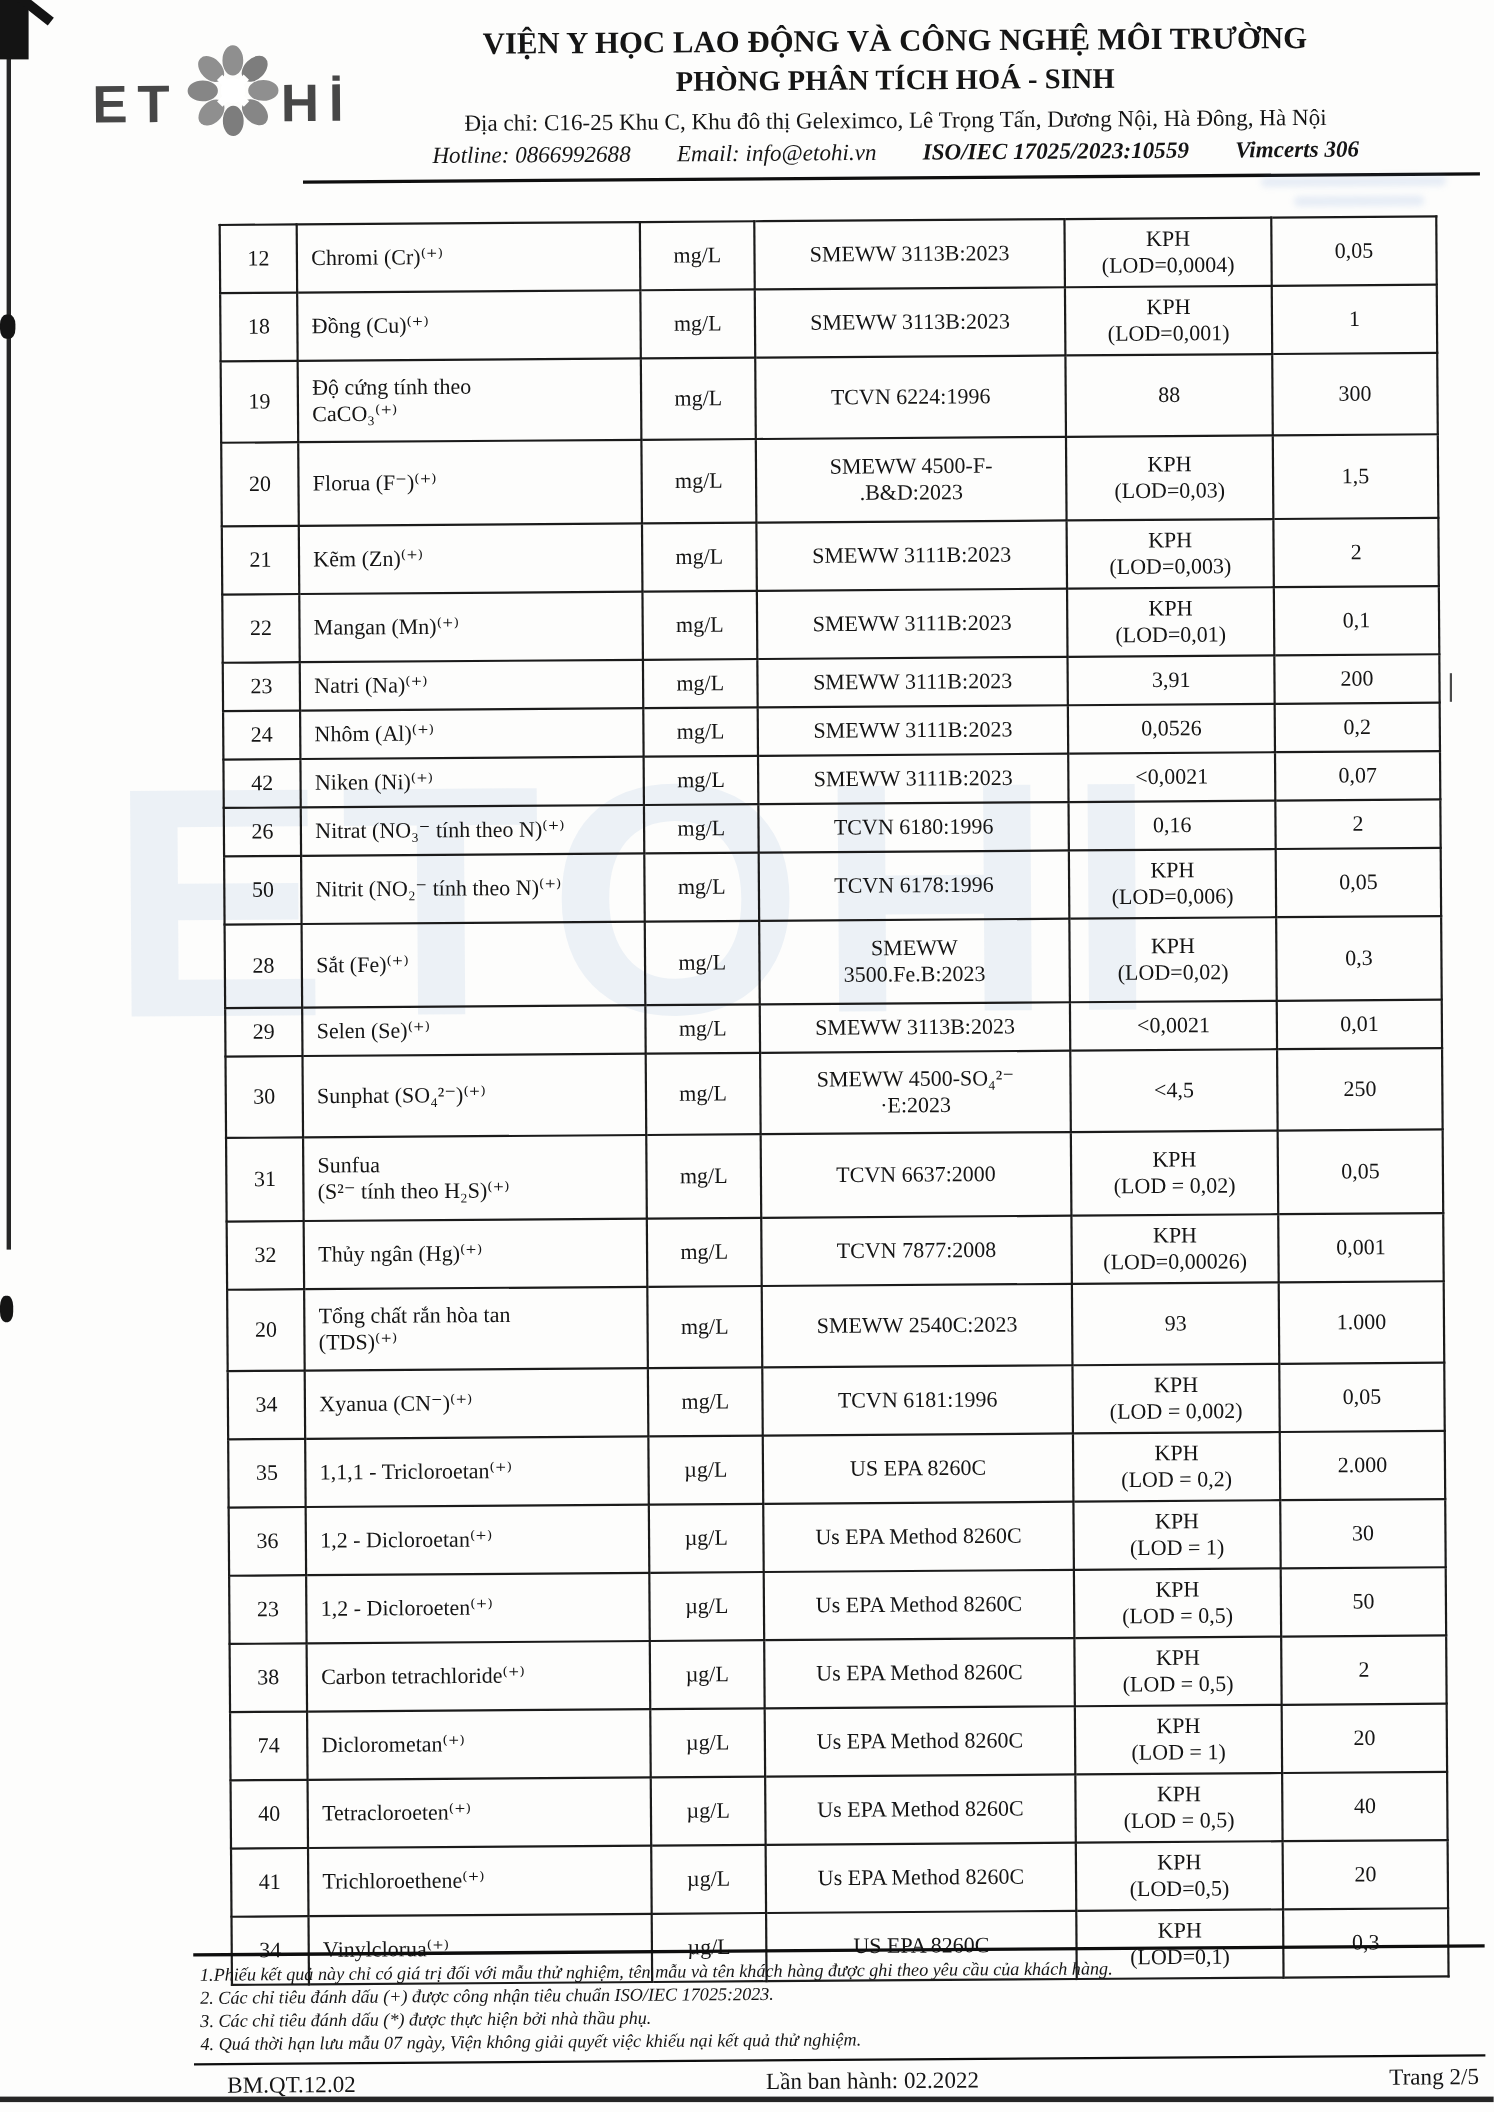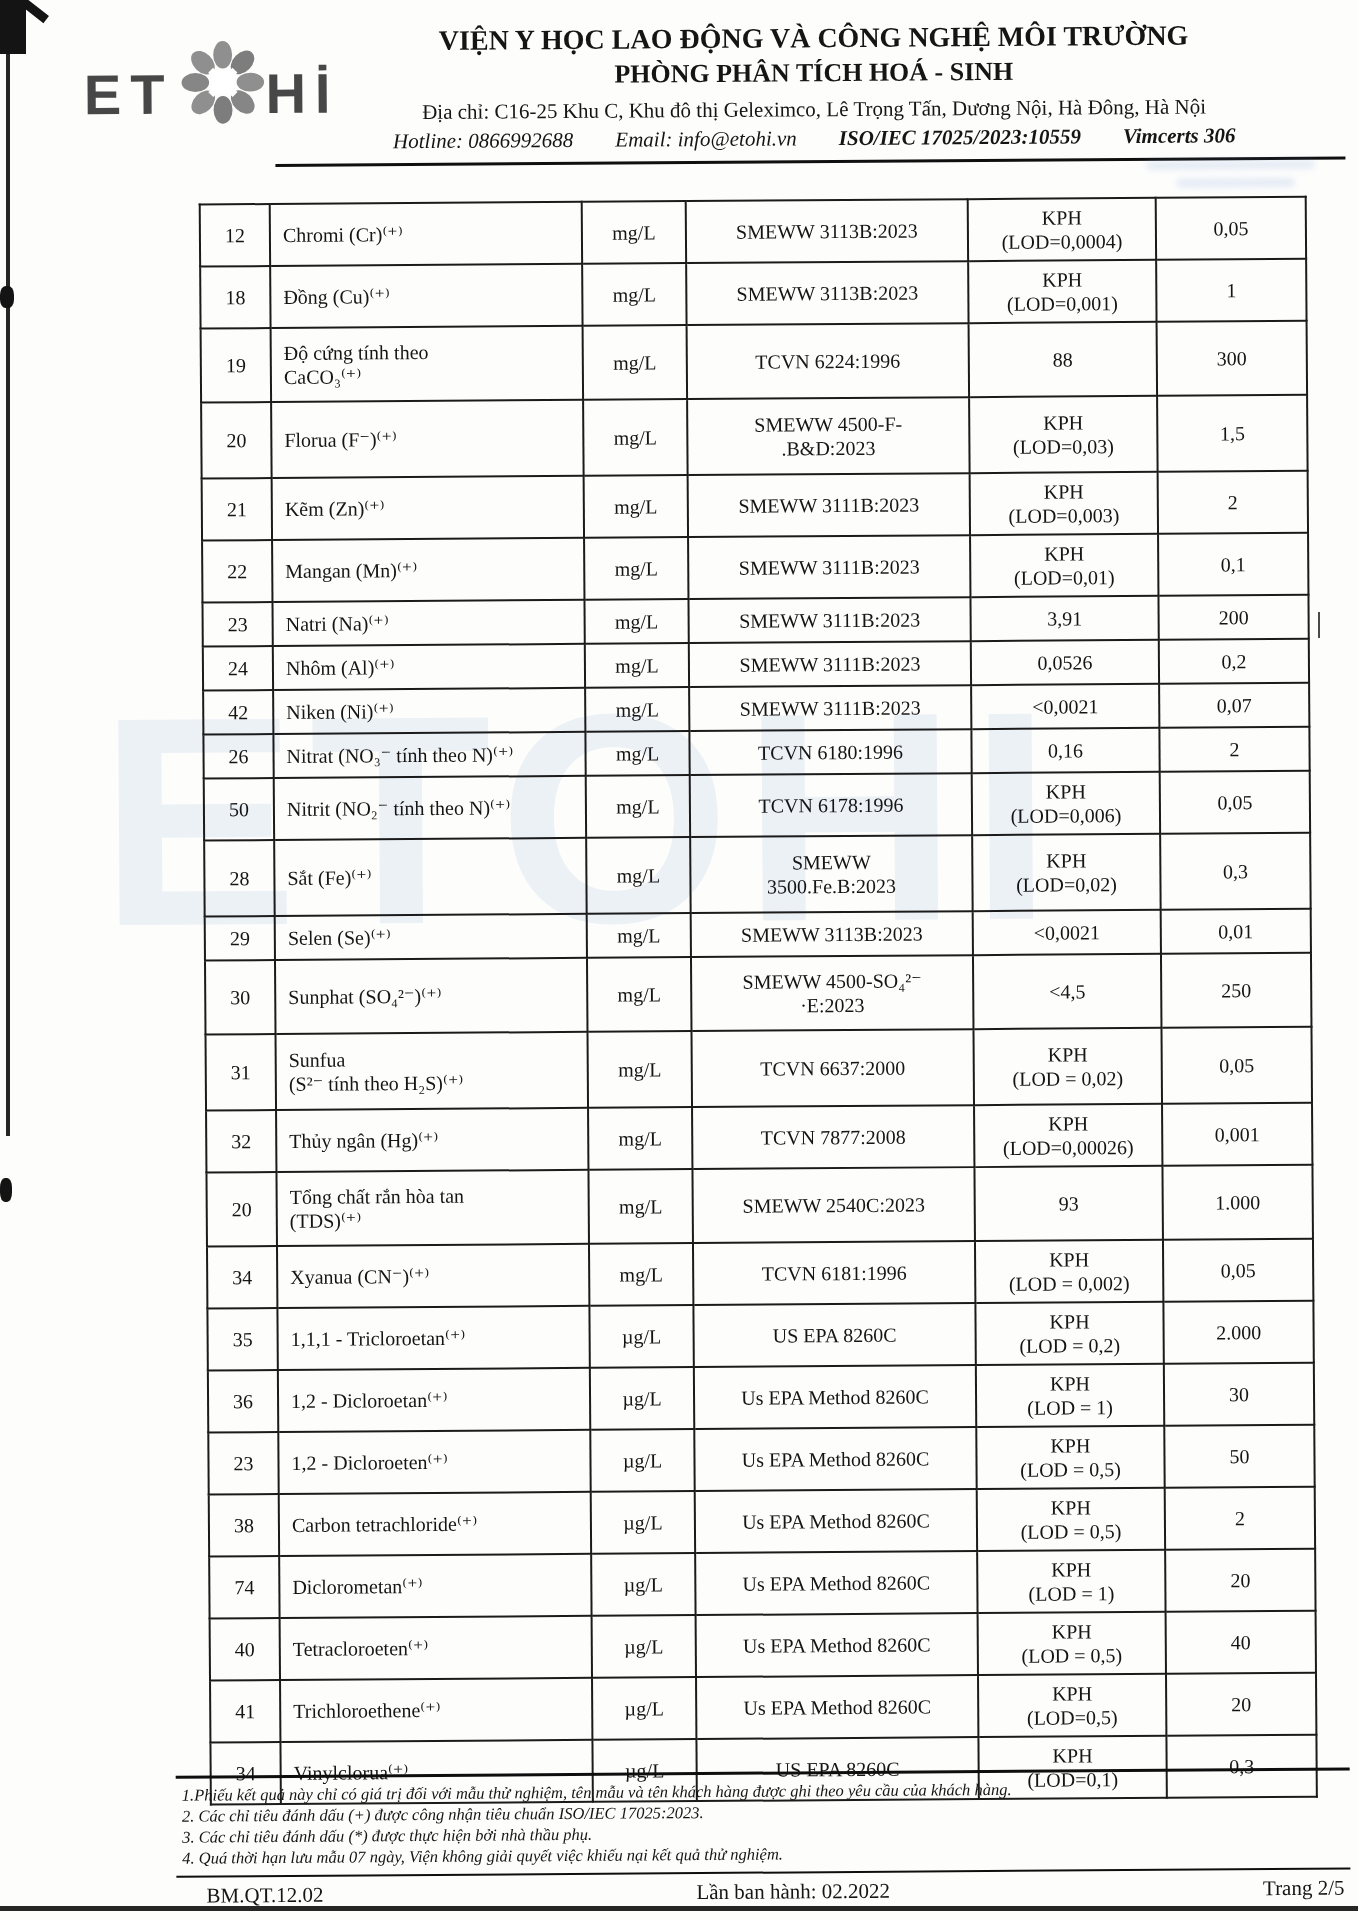--- a/index.html
+++ b/index.html
@@ -6,21 +6,21 @@
   body {
     width:1358px; height:1920px; position:relative; overflow:hidden;
     background:#fdfdfc; color:#151515;
     font-family:"Liberation Serif","DejaVu Serif",serif;
   }
   .scan-tilt { position:absolute; inset:0; transform:rotate(-0.4deg); transform-origin:52% 50%; }
 
   
   .logo { position:absolute; left:90px; top:36px; display:flex; align-items:center;
           font-family:"Liberation Sans","DejaVu Sans",sans-serif; font-weight:700; color:#474747; }
-  .logo .lt { font-size:56px; letter-spacing:9px; line-height:1;margin-top:20px; }
+  .logo .lt { font-size:48px; letter-spacing:9px; line-height:1;margin-top:20px; }
   .logo .flower { margin:0 0 0 6px; }
 
   .hdr { position:absolute; left:292px; top:22px; width:1056px; text-align:center; }
   .hdr .org  { font-size:28px; font-weight:700; line-height:34px; }
   .hdr .dept { font-size:26px; font-weight:700; line-height:32px; margin-top:2px; }
   .hdr .addr { font-size:21px; line-height:27px; margin-top:7px; }
   .hdr .contact { margin-top:3px; font-size:21px; font-style:italic;
                   display:flex; justify-content:center; gap:42px; }
   .hdr .contact .strong { font-weight:600; }
   .hdr-rule { position:absolute; left:281px; top:161px; width:1070px; height:3px; background:#0f0f0f; }

